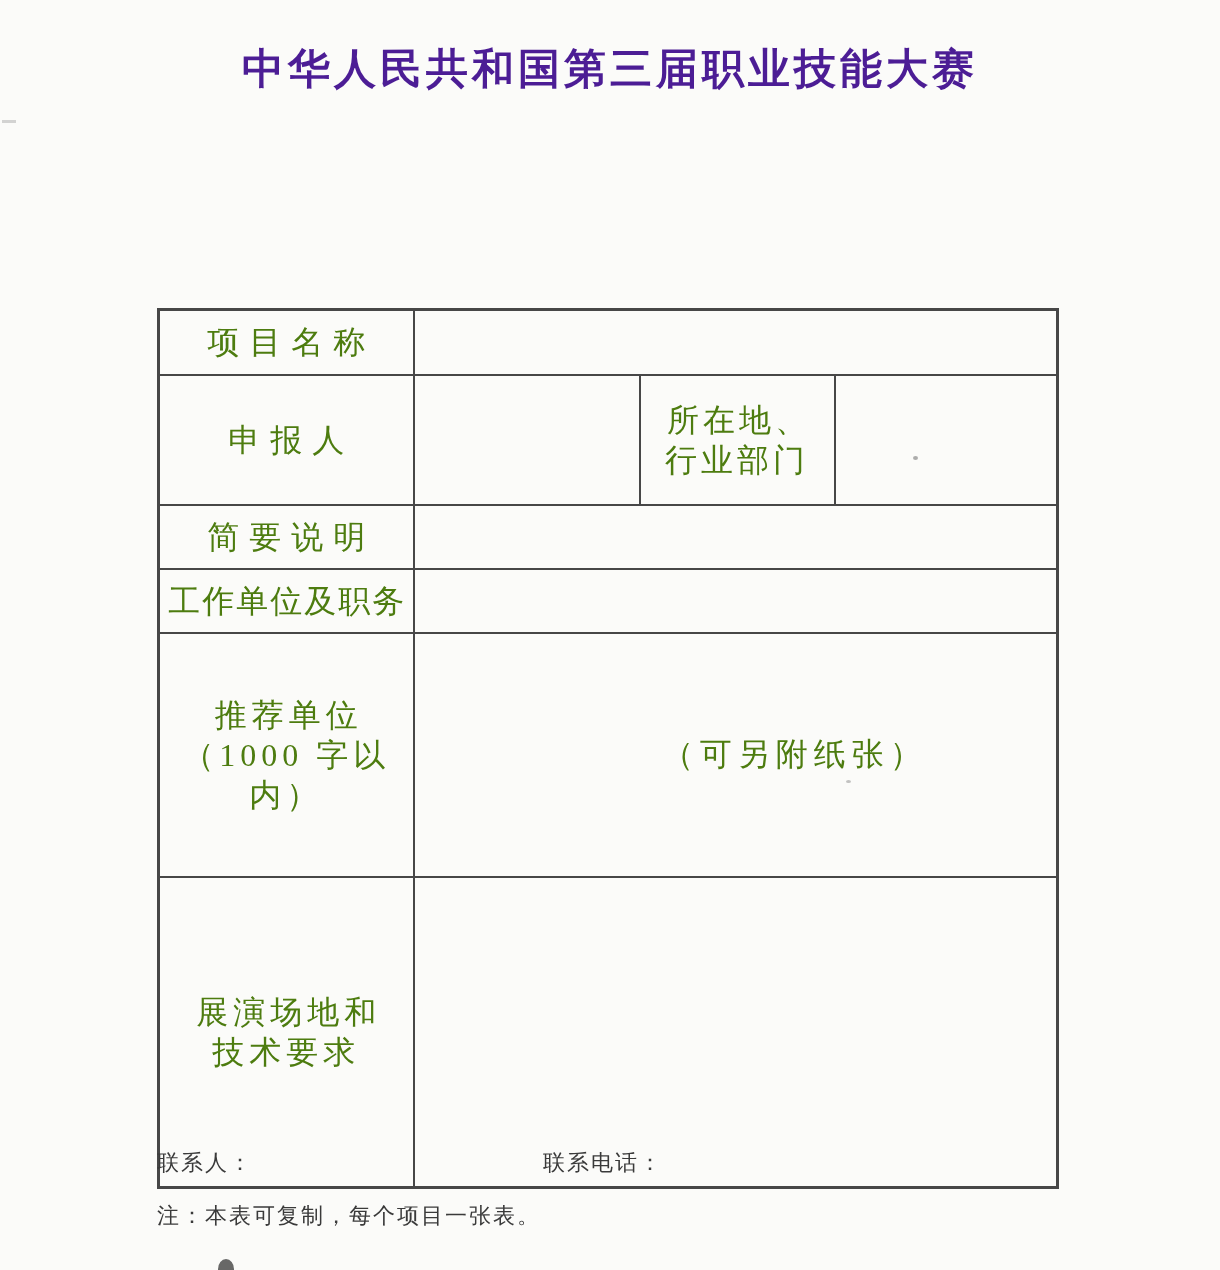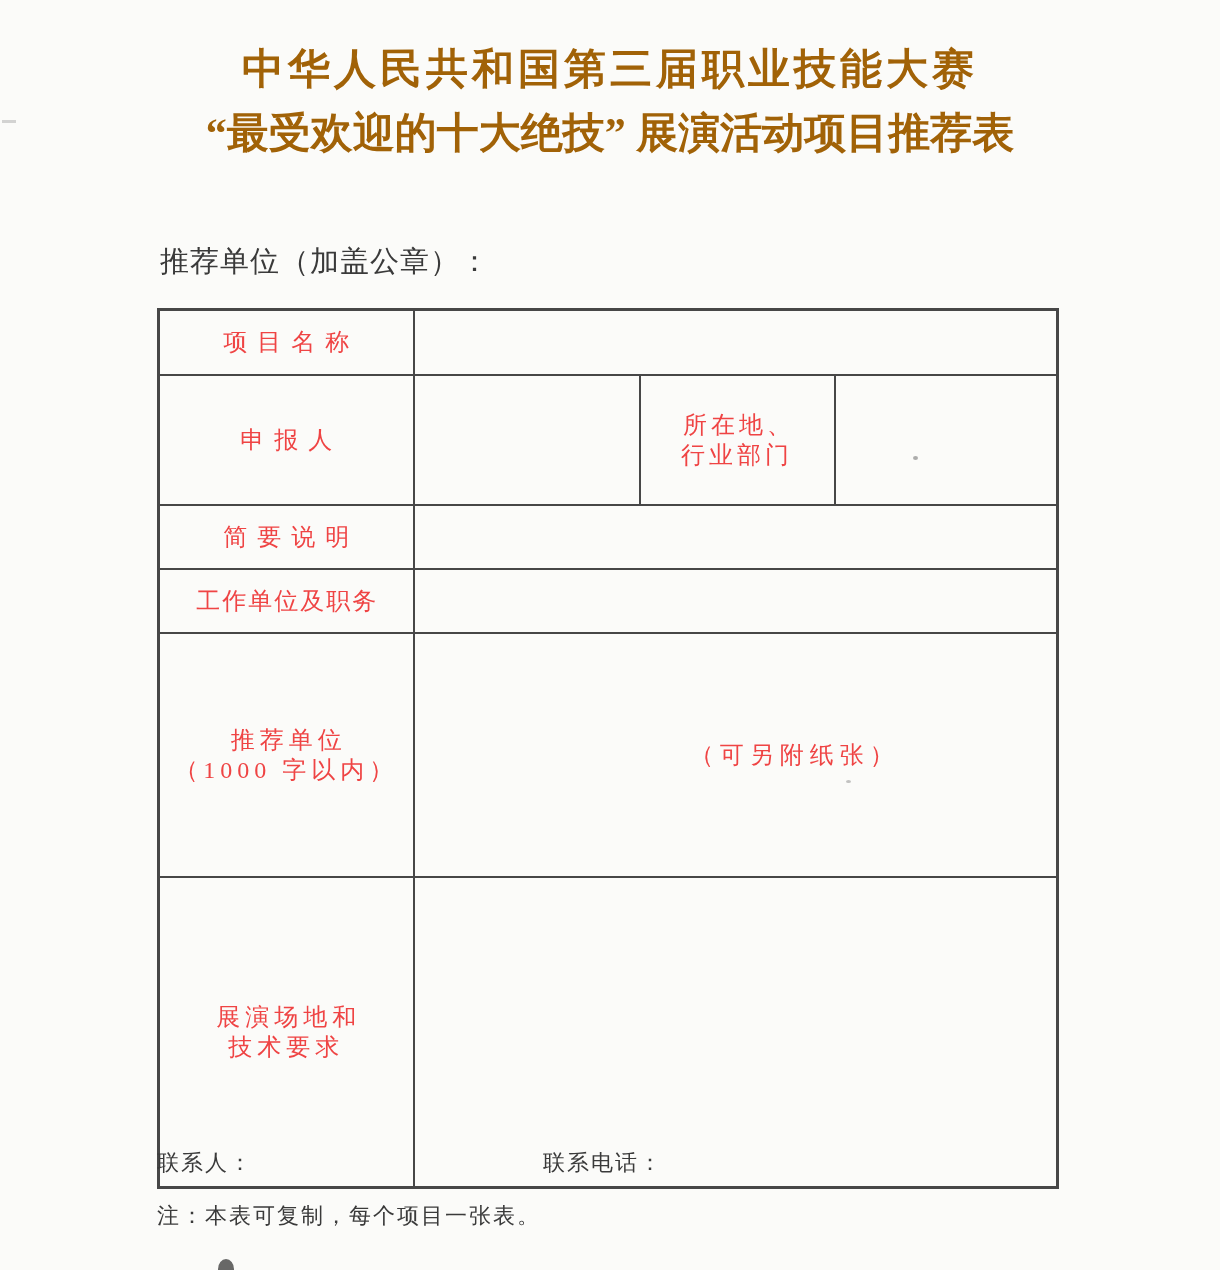--- a/index.html
+++ b/index.html
@@ -16,21 +16,21 @@
     color: #3a3a3a;
     overflow: hidden;
   }
   
   .title-line {
     position: absolute;
     left: 0;
     width: 100%;
     text-align: center;
     font-weight: 700;
-    color: #a16207;
+    color: #4c1d95;
     font-size: 42px;
     line-height: 1.1;
     white-space: nowrap;
   }
   .title-line1 { top: 46px; letter-spacing: 4px; }
   .title-line2 { top: 110px; letter-spacing: 0; }
 
   
   .seal-line {
     position: absolute;
@@ -46,23 +46,23 @@
     position: absolute;
     top: 308px;
     left: 157px;
     width: 899px;
     border-collapse: collapse;
     table-layout: fixed;
     border: 3px solid #474747;
   }
   table.form td {
     border: 2px solid #474747;
-    font-size: 24px;
+    font-size: 32px;
     vertical-align: middle;
-    color: #ef4444;
+    color: #4d7c0f;
     overflow: hidden;
   }
   td.lbl { text-align: center; line-height: 1.25; }
   .ls10 { letter-spacing: 10px; text-indent: 10px; }
   .ls5  { letter-spacing: 5px;  text-indent: 5px; }
   .ls4  { letter-spacing: 4px;  text-indent: 4px; }
   .ls2  { letter-spacing: 2px;  text-indent: 2px; }
   td.note-cell {
     text-align: center;
     padding-left: 119px;
@@ -91,23 +91,21 @@
     border-radius: 50% 50% 0 0 / 90% 90% 0 0;
     opacity: .85;
   }
 </style>
 </head>
 <body>
 
 <div class="page">
 
   <div class="title-line title-line1">中华人民共和国第三届职业技能大赛</div>
-  <div class="title-line title-line2">“最受欢迎的十大绝技” 展演活动项目推荐表</div>
 
-  <div class="seal-line">推荐单位（加盖公章）：</div>
 
   <table class="form">
     <colgroup>
       <col style="width:255px">
       <col style="width:226px">
       <col style="width:195px">
       <col style="width:223px">
     </colgroup>
 
     <tbody>

